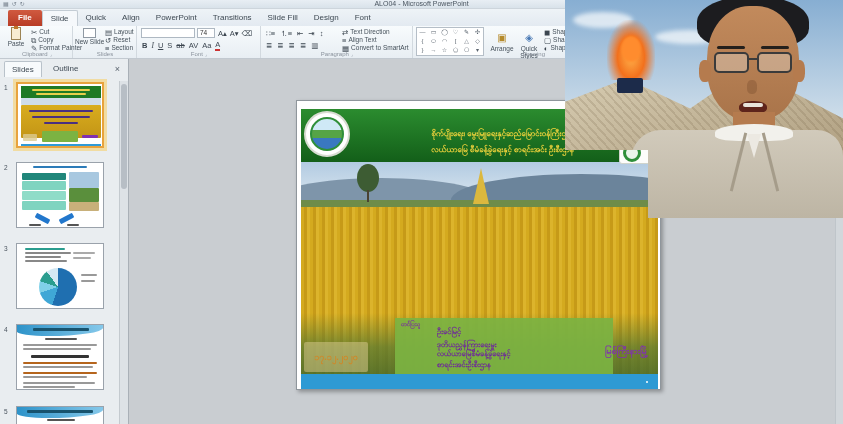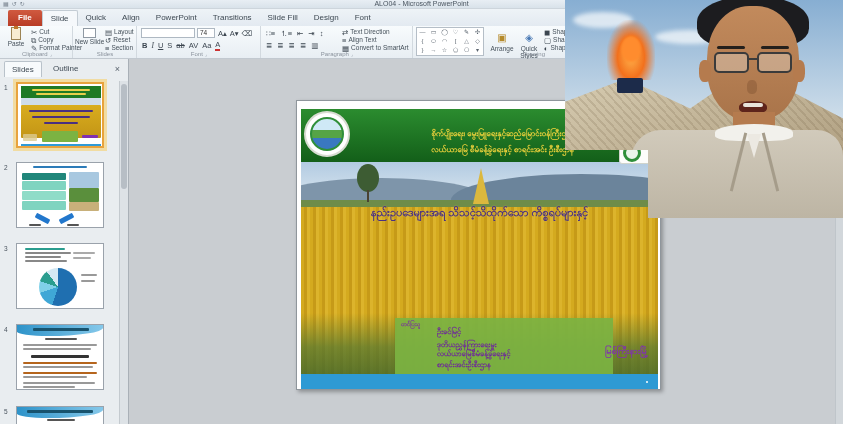--- a/index.html
+++ b/index.html
@@ -427,23 +427,23 @@
           <div class="mount2"></div>
       </div>
       <div class="treeline"></div>
       <div class="pagoda"></div>
       <div class="tree"></div>
       <div class="trunk"></div>
       <div class="field"></div>
     </div>
 
     <div class="slidetitle">
-      <div class="tln">နည်းဥပဒေများအရ သိသင့်သိထိုက်သော ကိစ္စရပ်များနှင့်</div>
-    </div>
-
+    </div>
+
+    <div class="datebox">၁၇.၁၂.၂၀၂၀</div>
 
     <div class="presbox">
       <div class="plabel">တင်ပြသူ</div>
       <div class="pl" style="top:8px;">ဦးခင်မြင့်</div>
       <div class="pl" style="top:21px;">ဒုတိယညွှန်ကြားရေးမှူး</div>
       <div class="pl" style="top:30px;">လယ်ယာမြေစီမံခန့်ခွဲရေးနှင့်</div>
       <div class="pl" style="top:41px;">စာရင်းအင်းဦးစီးဌာန</div>
     </div>
 
     <div class="loc">မြစ်ကြီးနားမြို့</div>

